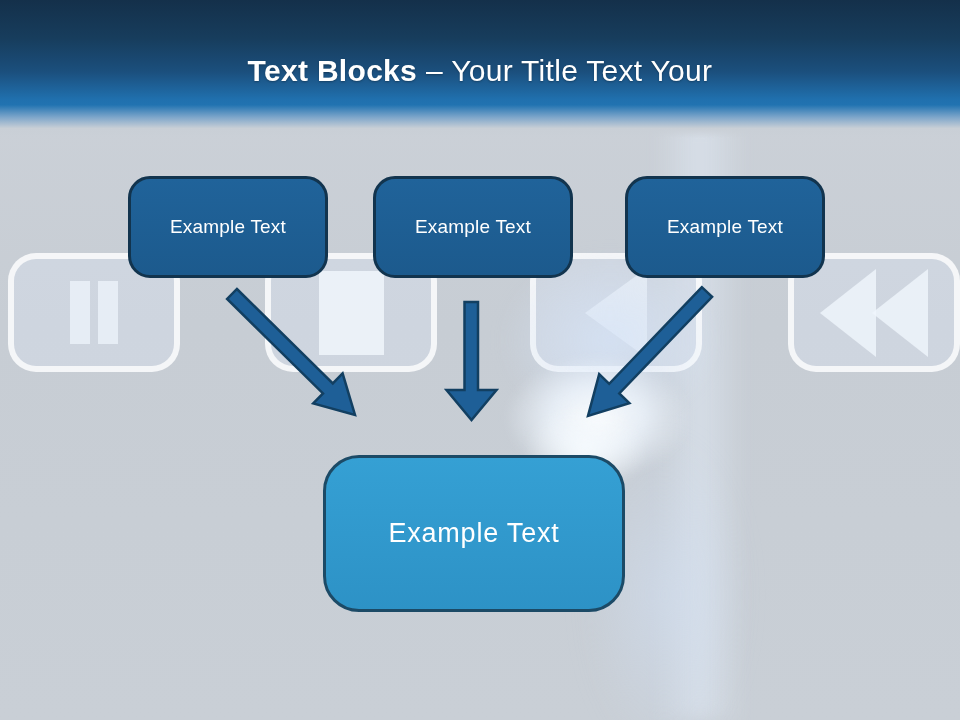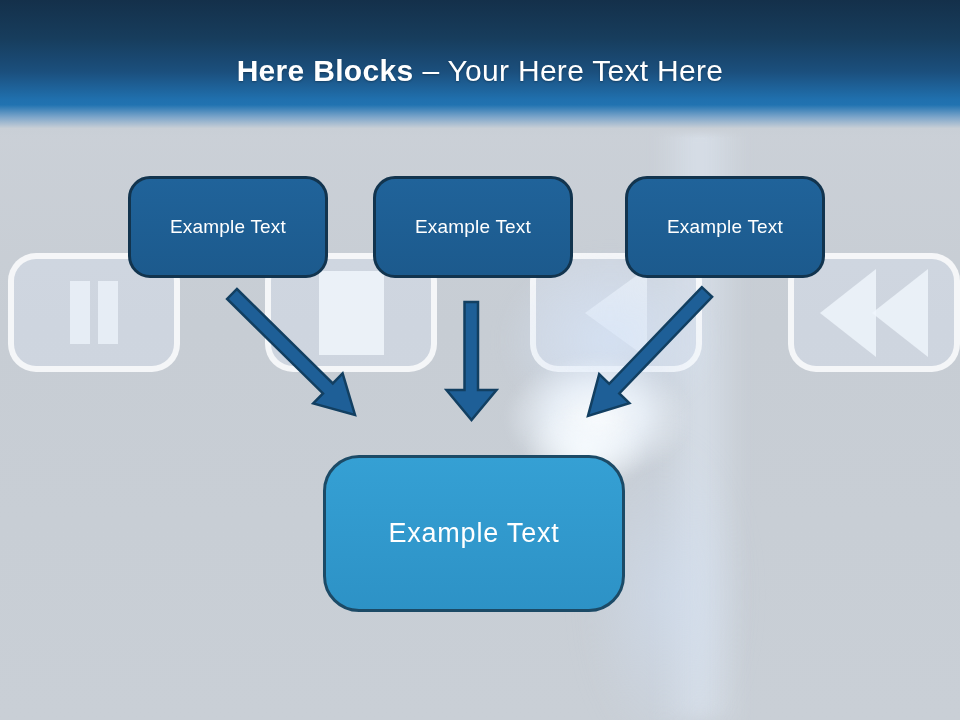--- a/index.html
+++ b/index.html
@@ -109,21 +109,21 @@
       </div>
   </div>
 
   <div class="blob blob-haze"></div>
   <div class="blob blob-arm"></div>
   <div class="blob blob-finger"></div>
   <div class="blob blob-knuckle"></div>
 
   <div class="header"></div>
   <div class="title">
-    <span class="bold">Here Blocks</span><span class="reg">– Your Here Text Here</span>
+    <span class="bold">Text Blocks</span><span class="reg">– Your Title Text Your</span>
   </div>
 
   <svg class="arrows" width="960" height="720" viewBox="0 0 960 720">
     <polygon points="236.9,289 332.8,383.4 342.6,373.4 355,415 313.2,403.4 323,393.4 227.1,299" fill="#1e5f97" stroke="#123f61" stroke-width="2.5" stroke-linejoin="miter"></polygon>
     <polygon points="464.5,302 478,302 478,390 496.5,390 471.5,420 446.5,390 464.5,390" fill="#1e5f97" stroke="#123f61" stroke-width="2.5" stroke-linejoin="miter"></polygon>
     <polygon points="701.9,287.2 609.2,383.8 599.2,374.1 588,416 629.4,403.1 619.3,393.4 712.1,296.8" fill="#1e5f97" stroke="#123f61" stroke-width="2.5" stroke-linejoin="miter"></polygon>
   </svg>
 
   <div class="tblock b1">
     <span>Example Text</span>

